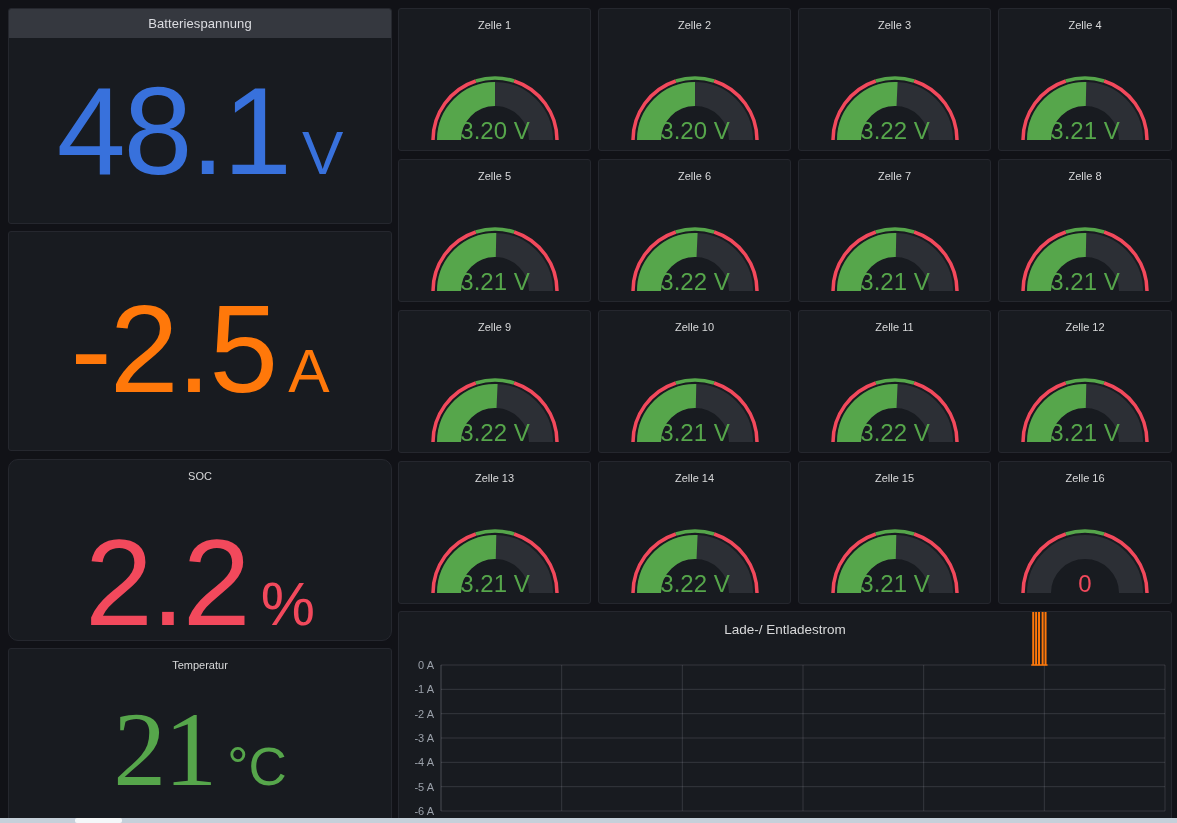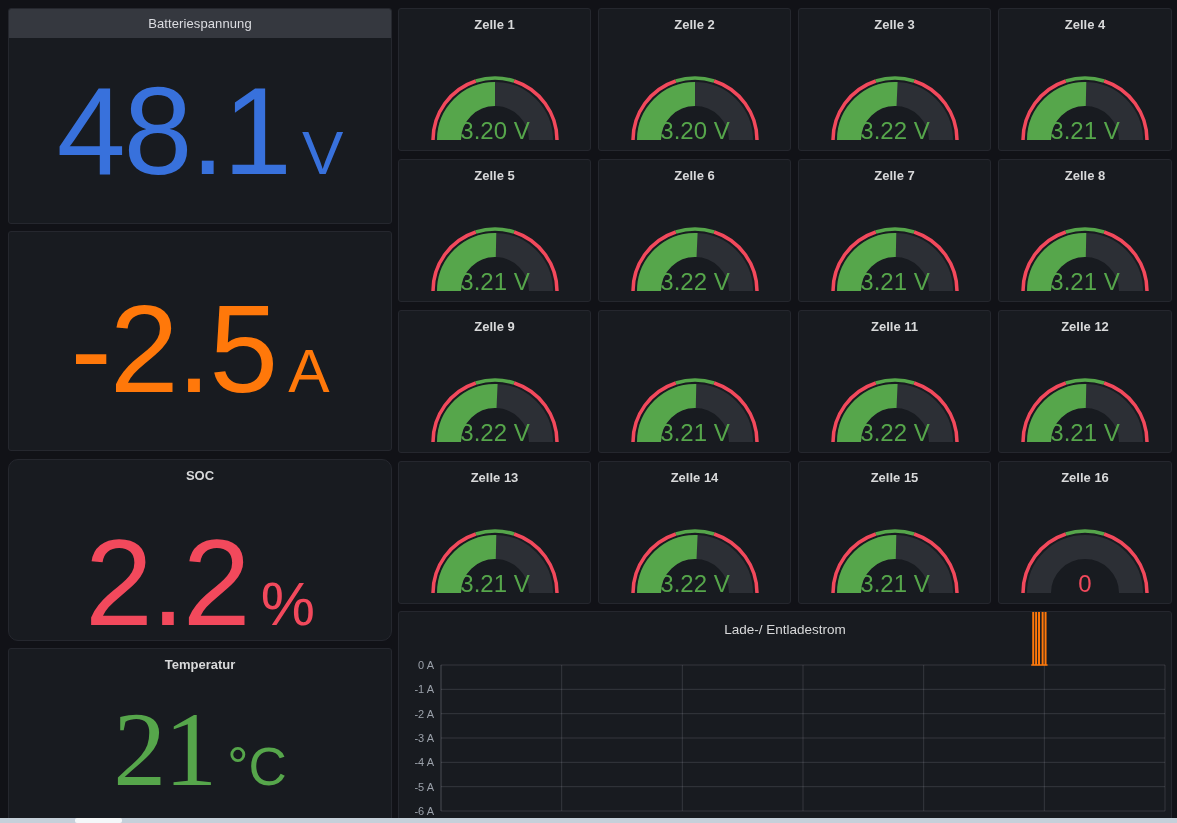--- a/index.html
+++ b/index.html
@@ -5,21 +5,21 @@
   html,body{margin:0;padding:0;background:#111217;}
   body{width:1177px;height:823px;overflow:hidden;font-family:"Liberation Sans",sans-serif;}
   #app{position:relative;width:1177px;height:823px;background:#111217;}
 
   .panel{position:absolute;background:#181b20;border:1px solid #25272e;border-radius:3px;box-sizing:border-box;overflow:hidden;}
 
   .panel-header{height:29px;display:flex;align-items:center;justify-content:center;}
   .panel-header.hl{background:#35383f;}
   .ph-title{font-size:13px;font-weight:500;color:#dcdde2;letter-spacing:.1px;}
 
-  .panel-title{height:28px;line-height:28px;text-align:center;font-size:13px;font-weight:700;color:#d8d9da;margin-top:2px;white-space:nowrap;overflow:hidden;}
+  .panel-title{height:28px;line-height:28px;text-align:center;font-size:11px;font-weight:400;color:#d8d9da;margin-top:2px;white-space:nowrap;overflow:hidden;}
 
   .stat{position:absolute;left:0;right:0;bottom:0;display:flex;align-items:center;justify-content:center;}
   .stat-batt{top:29px;}
   .stat-body{display:flex;align-items:baseline;}
   .num{font-weight:500;line-height:1;letter-spacing:-2px;}
   .unit{font-weight:500;line-height:1;margin-left:12px;letter-spacing:0;}
 
   #p-batt .num{font-size:124px;} #p-batt .unit{font-size:62px;}
   #p-current .num{font-size:124px;} #p-current .unit{font-size:62px;}
   #p-soc .num{font-size:122px;margin-top:36px;} #p-soc .unit{font-size:61px;}
@@ -196,20 +196,21 @@
             <path d="M 10 78.99999999999999 A 62 62 0 0 1 52.84094634875326 20.034495989700474" stroke="#F2495C" stroke-width="3.5" fill="none"></path>
             <path d="M 52.84094634875326 20.034495989700474 A 62 62 0 0 1 91.15905365124675 20.03449598970048" stroke="#56A64B" stroke-width="3.5" fill="none"></path>
             <path d="M 91.15905365124675 20.03449598970048 A 62 62 0 0 1 134 79" stroke="#F2495C" stroke-width="3.5" fill="none"></path>
             <path d="M 26 79 A 46 46 0 0 1 118 79" stroke="#2c2f35" stroke-width="24" fill="none"></path>
             <path d="M 26 79 A 46 46 0 0 1 74.06378219612371 33.04631893909953" stroke="#56A64B" stroke-width="24" fill="none"></path>
             <text x="72" y="78" text-anchor="middle" fill="#56A64B" font-size="24" font-weight="500" font-family="&quot;Liberation Sans&quot;,sans-serif">3.22 V</text>
           </svg>
         </div>
       </div>
       <div class="cell-panel">
+        <div class="panel-title">Zelle 10</div>
         <div class="gauge-wrap">
           <svg width="144" height="84" viewBox="0 0 144 84">
             <path d="M 10 78.99999999999999 A 62 62 0 0 1 52.84094634875326 20.034495989700474" stroke="#F2495C" stroke-width="3.5" fill="none"></path>
             <path d="M 52.84094634875326 20.034495989700474 A 62 62 0 0 1 91.15905365124675 20.03449598970048" stroke="#56A64B" stroke-width="3.5" fill="none"></path>
             <path d="M 91.15905365124675 20.03449598970048 A 62 62 0 0 1 134 79" stroke="#F2495C" stroke-width="3.5" fill="none"></path>
             <path d="M 26 79 A 46 46 0 0 1 118 79" stroke="#2c2f35" stroke-width="24" fill="none"></path>
             <path d="M 26 79 A 46 46 0 0 1 73.03215095760703 33.0115811926447" stroke="#56A64B" stroke-width="24" fill="none"></path>
             <text x="72" y="78" text-anchor="middle" fill="#56A64B" font-size="24" font-weight="500" font-family="&quot;Liberation Sans&quot;,sans-serif">3.21 V</text>
           </svg>
         </div>

